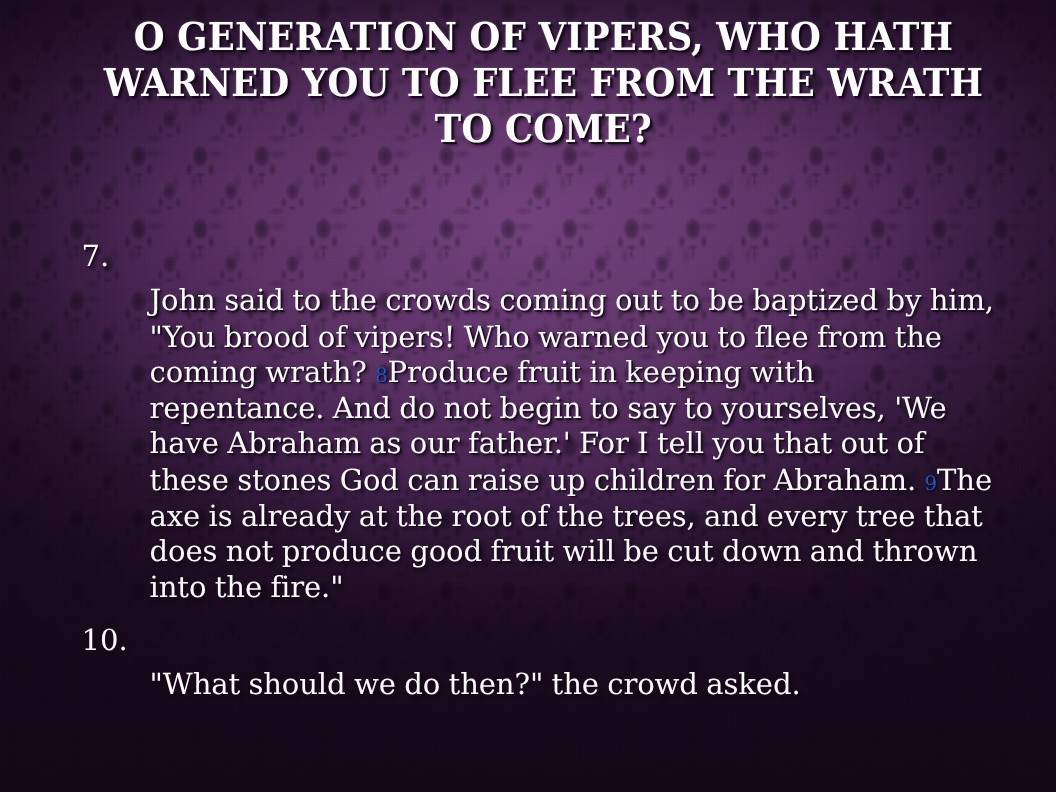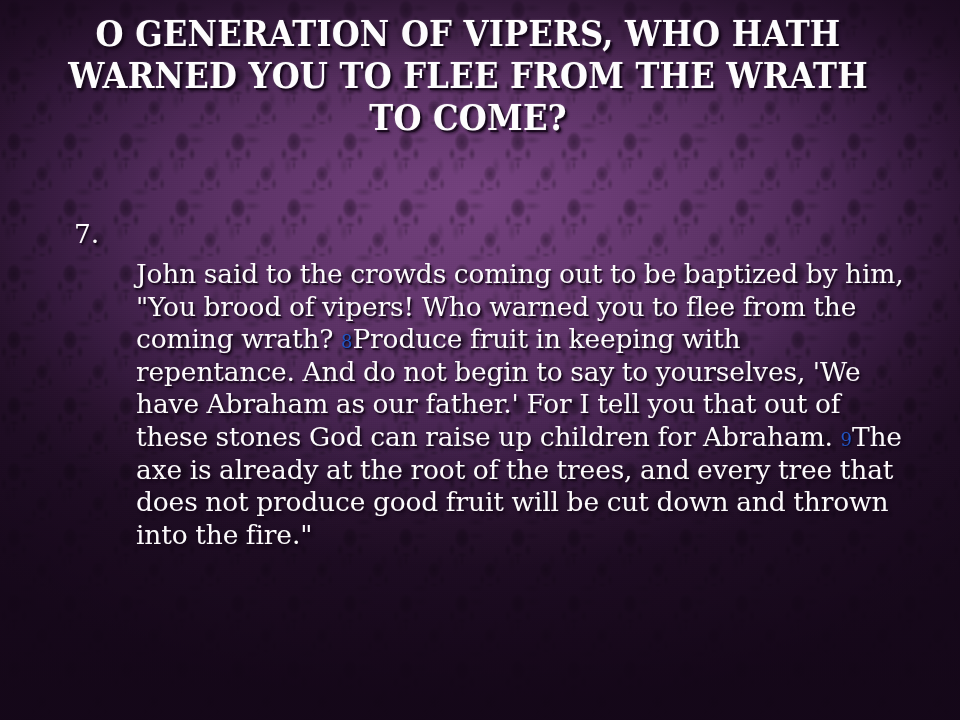--- a/index.html
+++ b/index.html
@@ -97,21 +97,21 @@
   }
 
   
   .content {
     position: absolute;
     inset: 0;
   }
 
   #title-block {
     position: absolute;
-    left: 10px;
+    left: 36px;
     top: 13px;
     width: 916px;
     text-align: center;
   }
   #slide-title {
     margin: 0;
     font-family: "DejaVu Serif", serif;
     font-weight: bold;
     font-size: 35px;
     line-height: 42px;
@@ -187,16 +187,20 @@
 
     <div id="title-block">
       <h1 id="slide-title">O Generation of Vipers, who hath warned you to flee from the wrath to come?</h1>
     </div>
 
     <div id="body-list">
         <div class="list-item">
           <span class="item-num">7.</span>
           <span class="item-text"><span> John said to the crowds coming out to be baptized by him, "You brood of vipers! Who warned you to flee from the coming wrath? </span><span class="verse-marker">8</span><span>Produce fruit in keeping with repentance. And do not begin to say to yourselves, 'We have Abraham as our father.' For I tell you that out of these stones God can raise up children for Abraham. </span><span class="verse-marker">9</span><span>The axe is already at the root of the trees, and every tree that does not produce good fruit will be cut down and thrown into the fire."</span></span>
         </div>
+        <div class="list-item">
+          <span class="item-num">10.</span>
+          <span class="item-text"><span>"What should we do then?" the crowd asked.</span></span>
+        </div>
       </div>
 
   </div>
 </div>
 
 </body></html>

